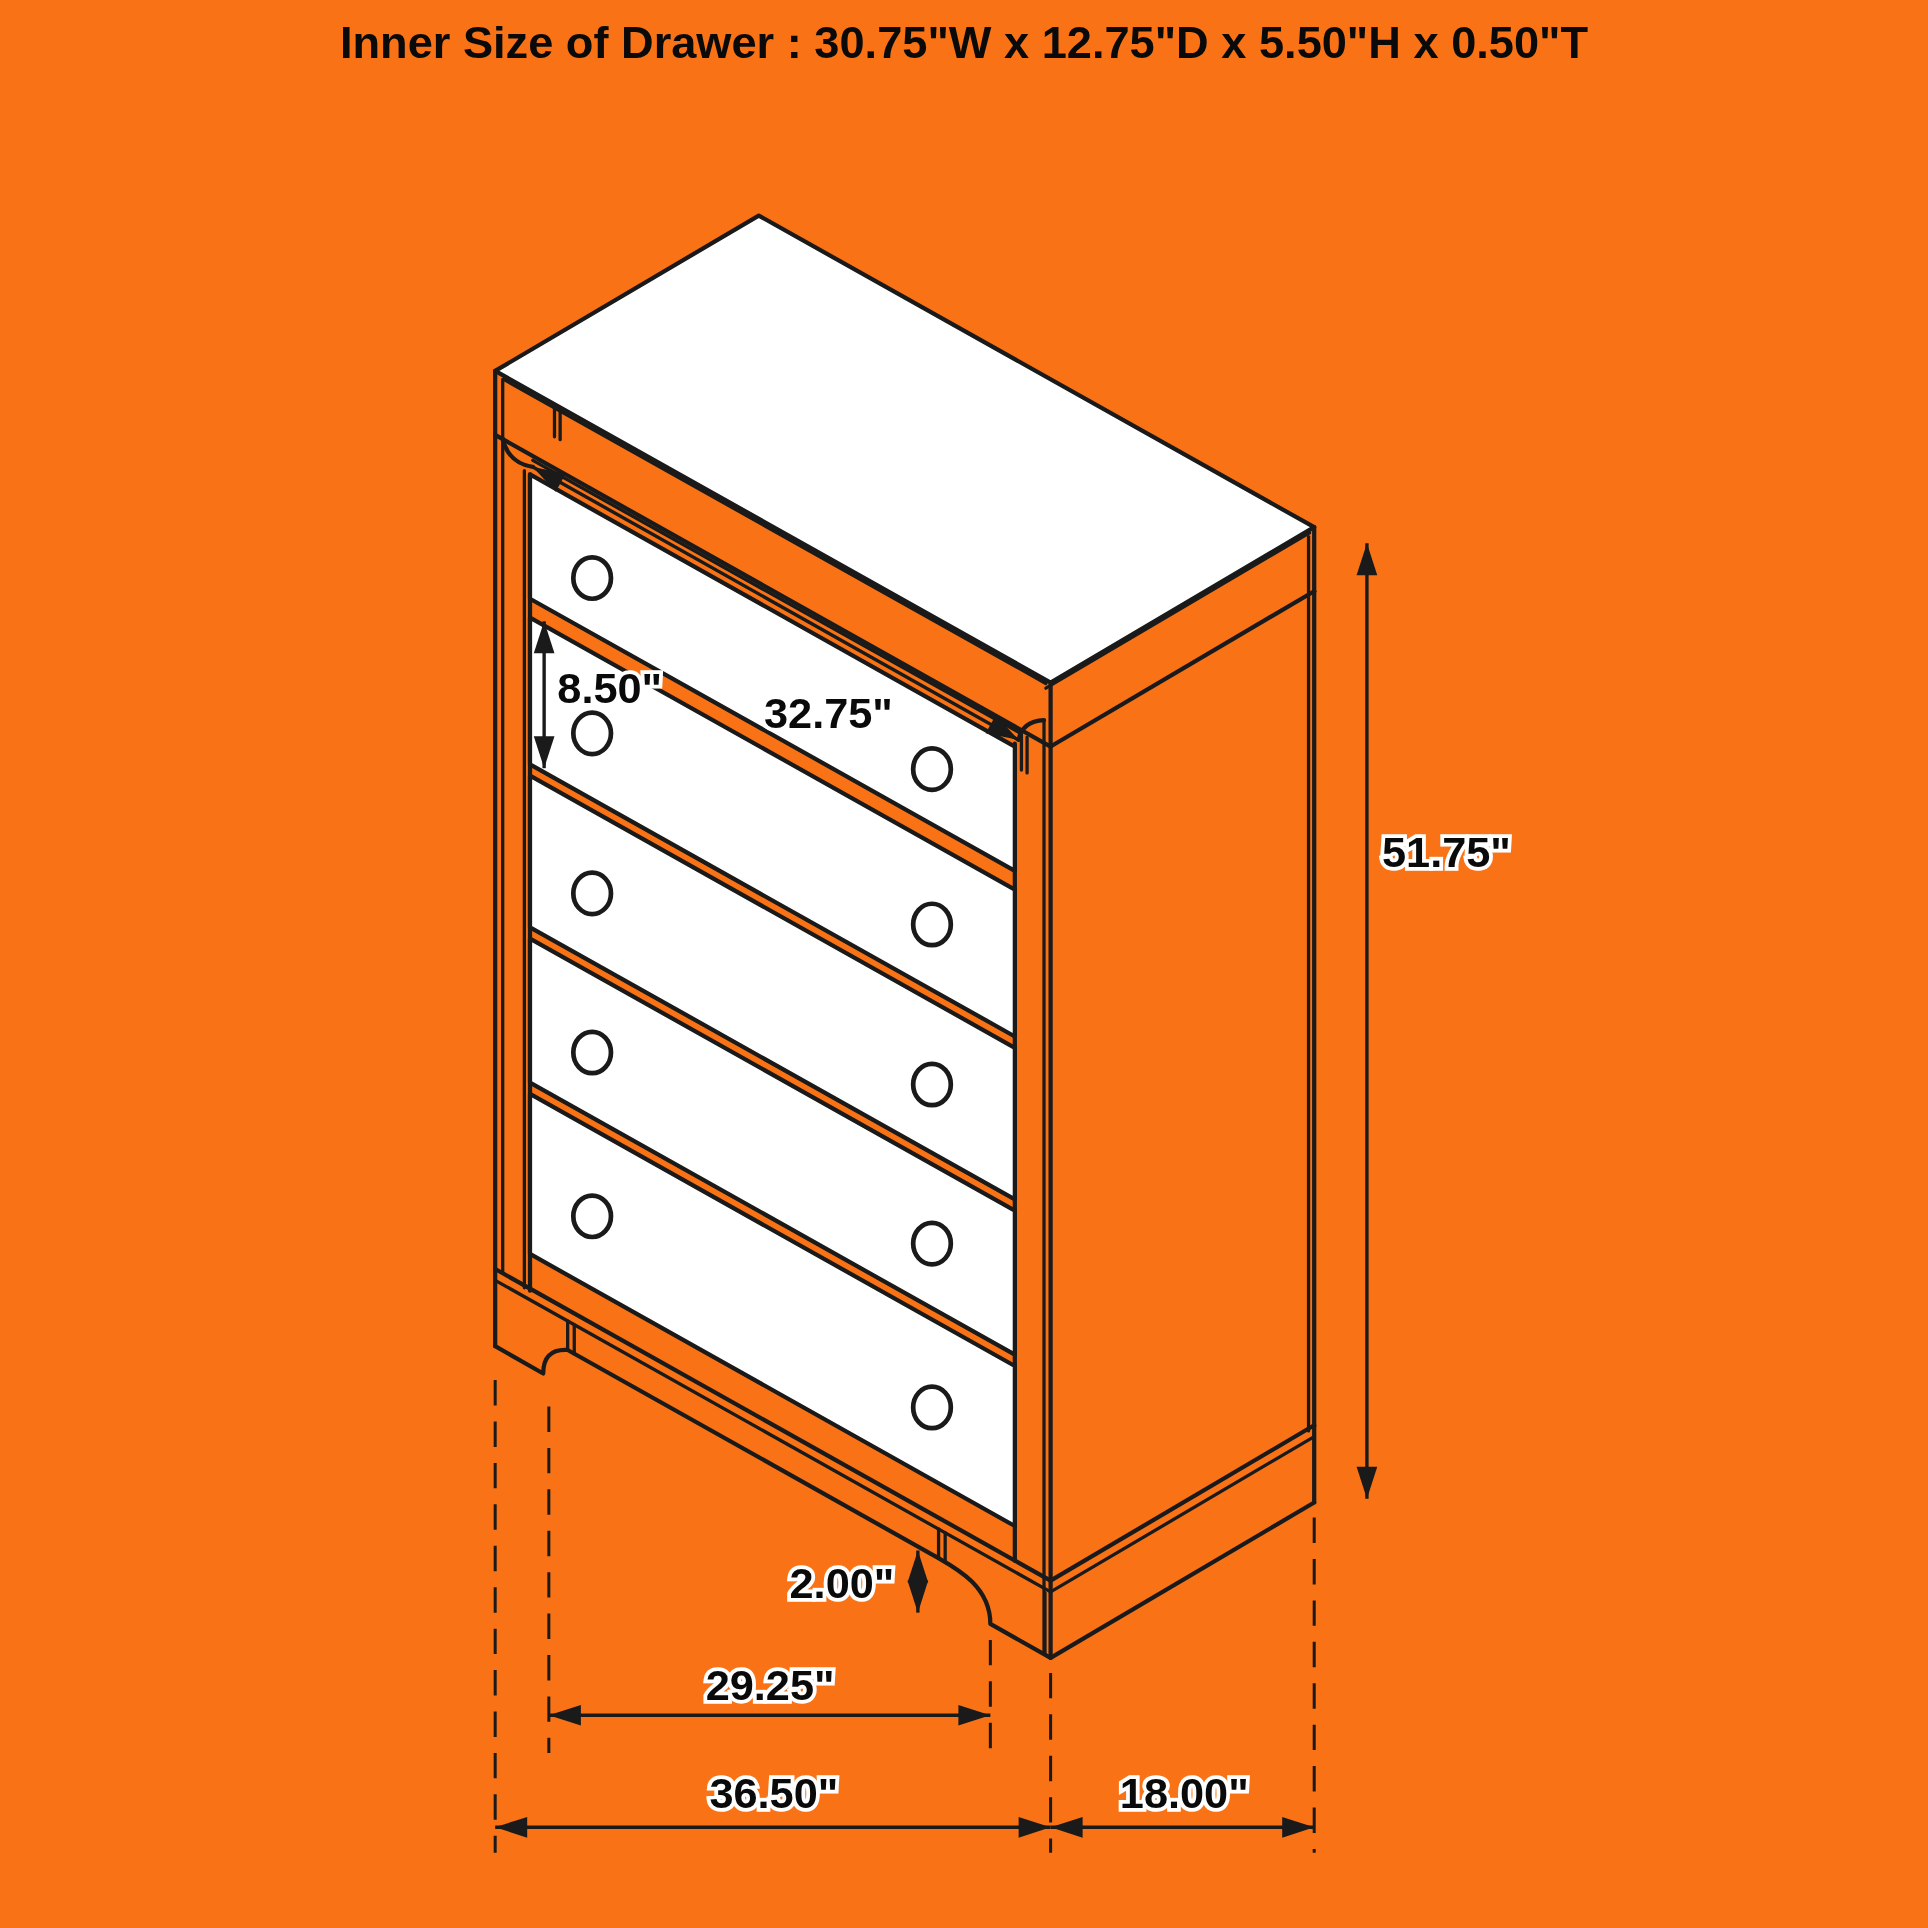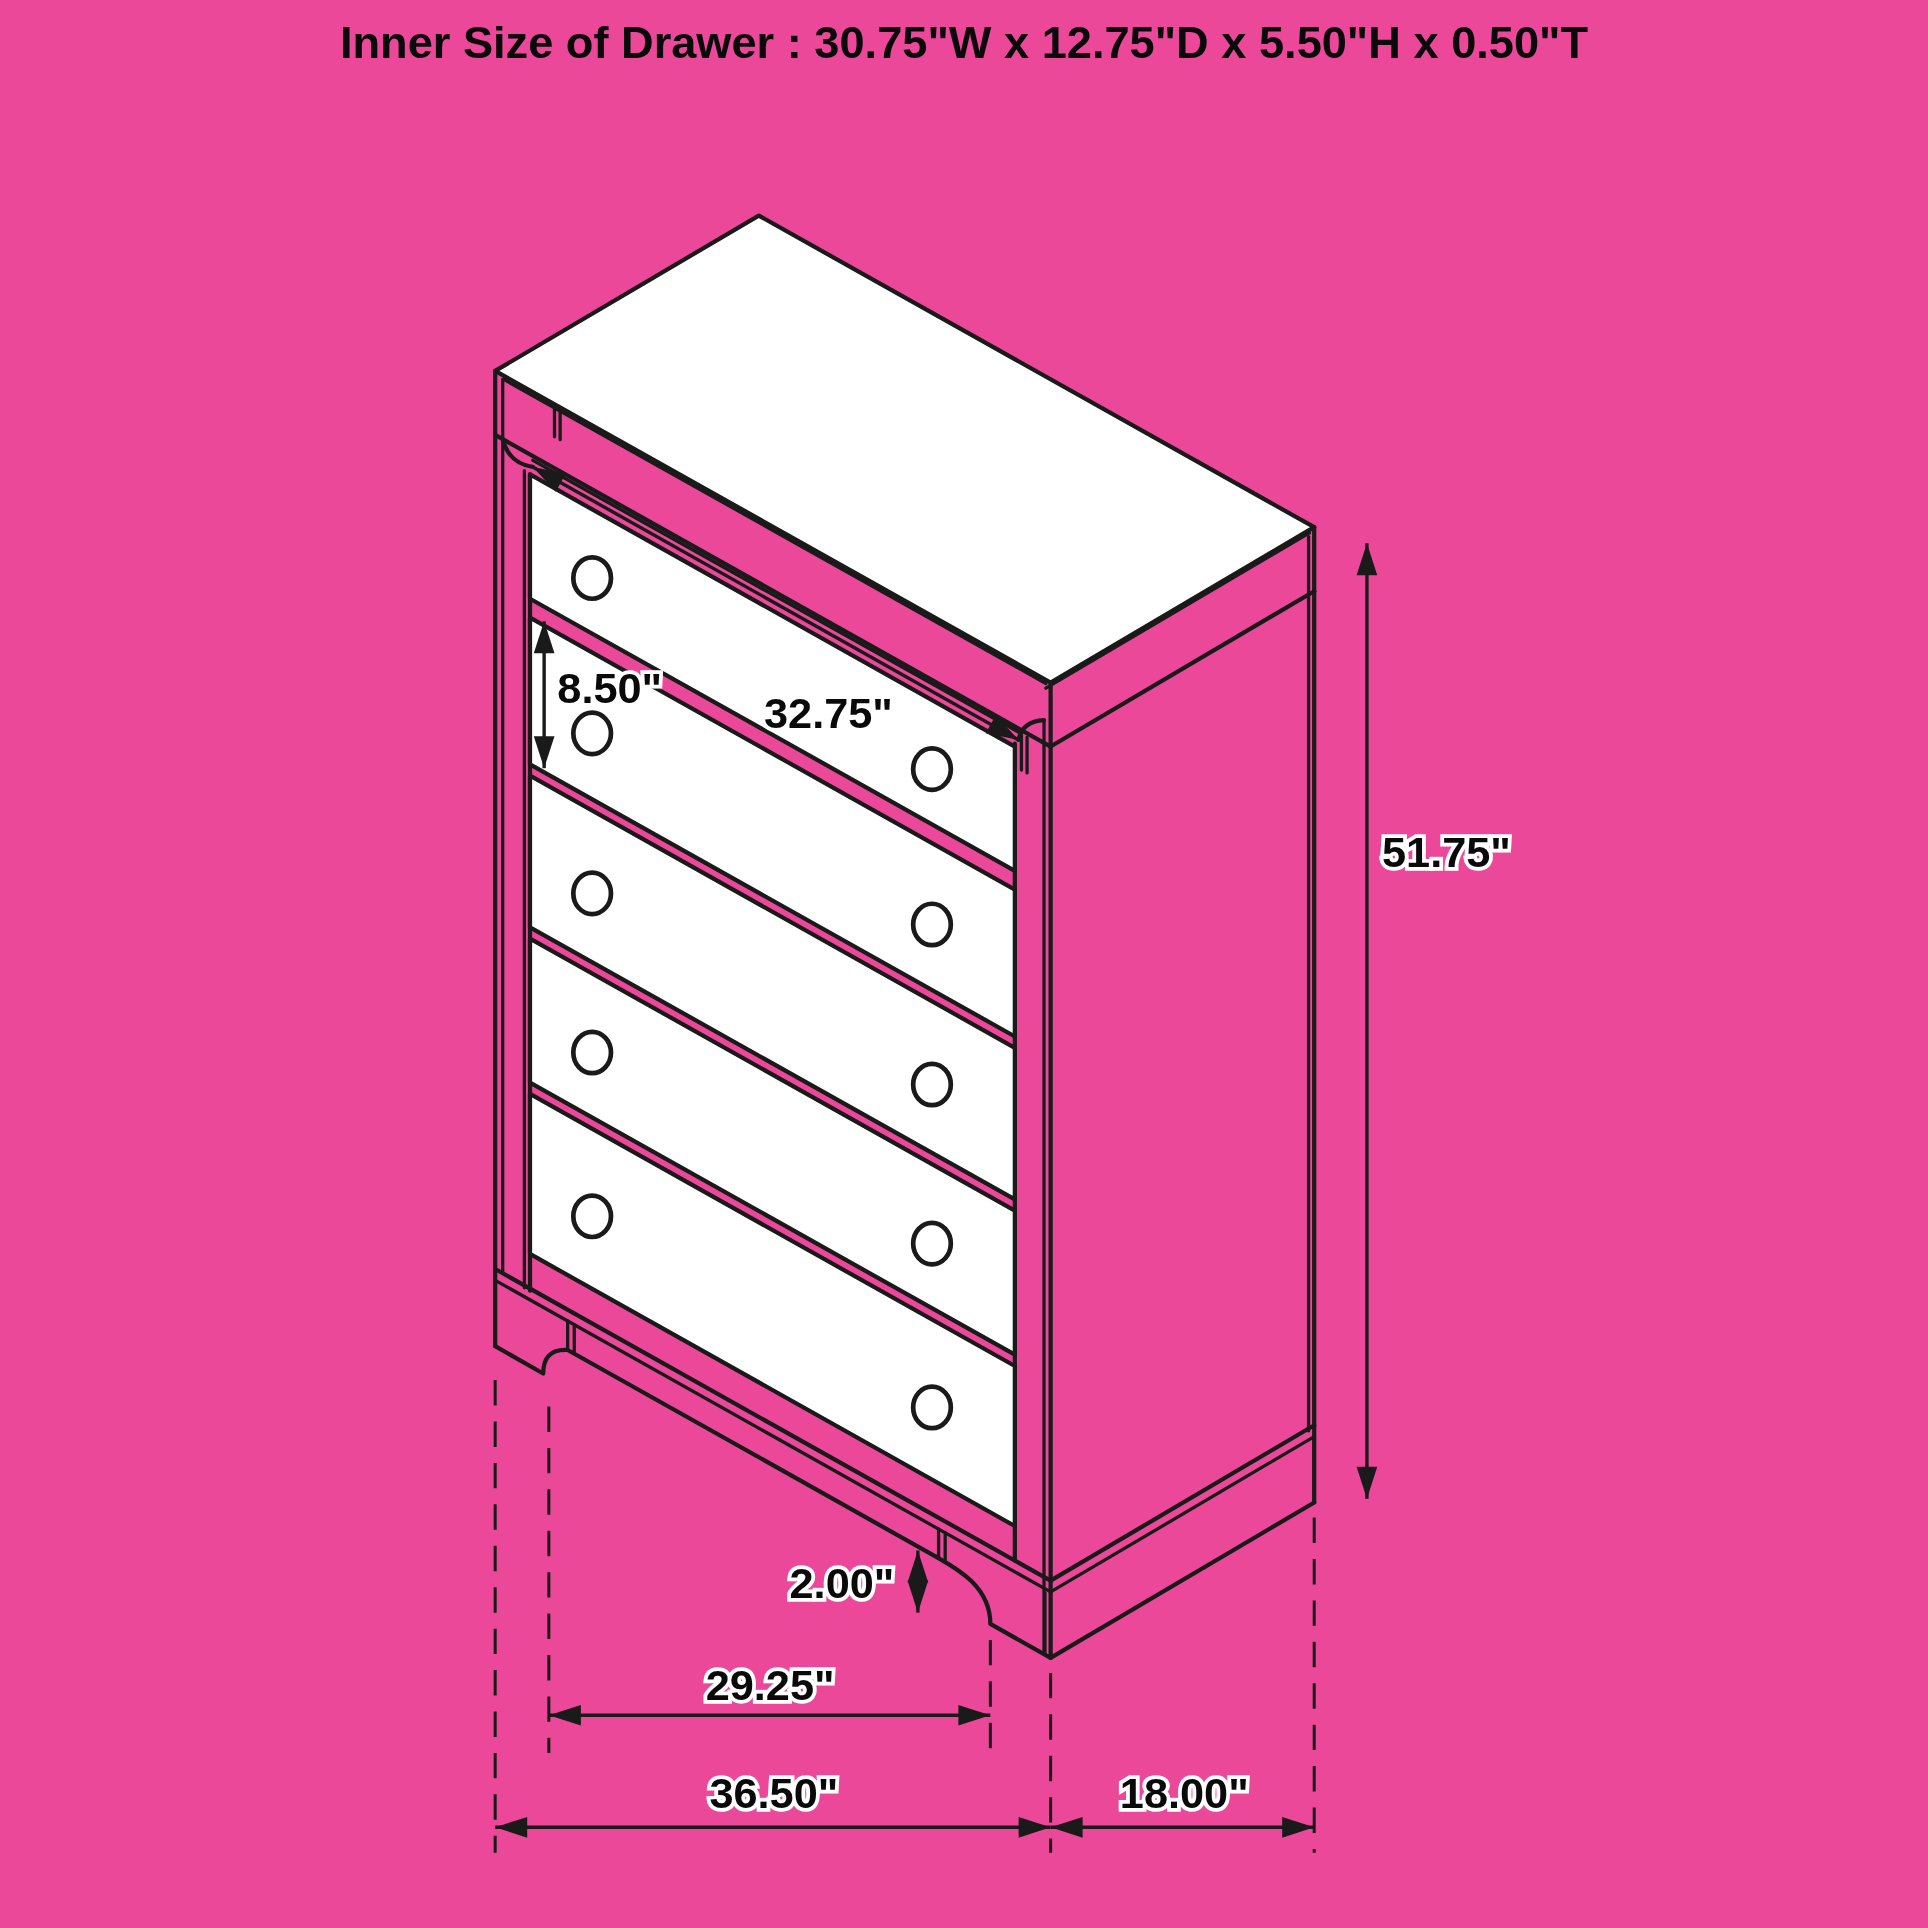--- a/index.html
+++ b/index.html
@@ -1,16 +1,16 @@
 <!DOCTYPE html>
 <html style="font-size:15px"><head>
 <meta charset="utf-8">
 <style>
   html,body{margin:0;padding:0;background:#fff;}
-  .canvas{position:relative;width:1928px;height:1928px;background:#ec4899;overflow:hidden;
+  .canvas{position:relative;width:1928px;height:1928px;background:#f97316;overflow:hidden;
           font-family:"Liberation Sans", sans-serif;}
   svg{position:absolute;left:0;top:0;}
   .ln{fill:none;stroke:#1a1a1a;stroke-width:4.5;stroke-linecap:round;stroke-linejoin:round;}
   .ln2{fill:none;stroke:#1a1a1a;stroke-width:3.5;stroke-linecap:round;}
   .face{fill:#ffffff;stroke:#1a1a1a;stroke-width:4.5;stroke-linejoin:round;}
   .knob{fill:#ffffff;stroke:#1a1a1a;stroke-width:5;}
   .dash{fill:none;stroke:#1a1a1a;stroke-width:3.2;stroke-dasharray:27 17;}
   .dim{fill:none;stroke:#1a1a1a;stroke-width:3.6;}
   .dimlabel{font-weight:bold;font-size:46px;fill:#0a0a0a;paint-order:stroke;stroke:#ffffff;stroke-width:8px;}
   .title{font-weight:bold;font-size:48px;fill:#0a0a0a;}

